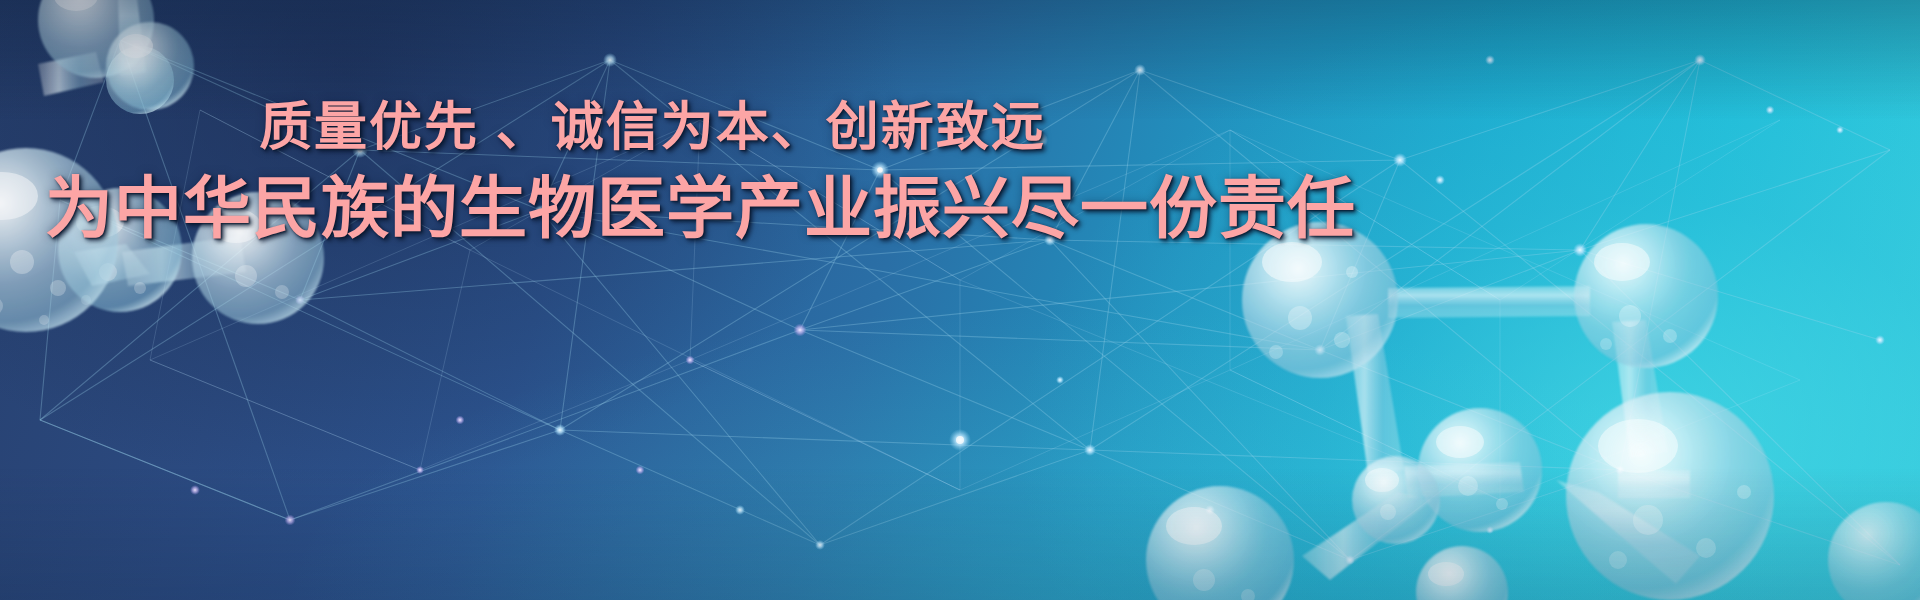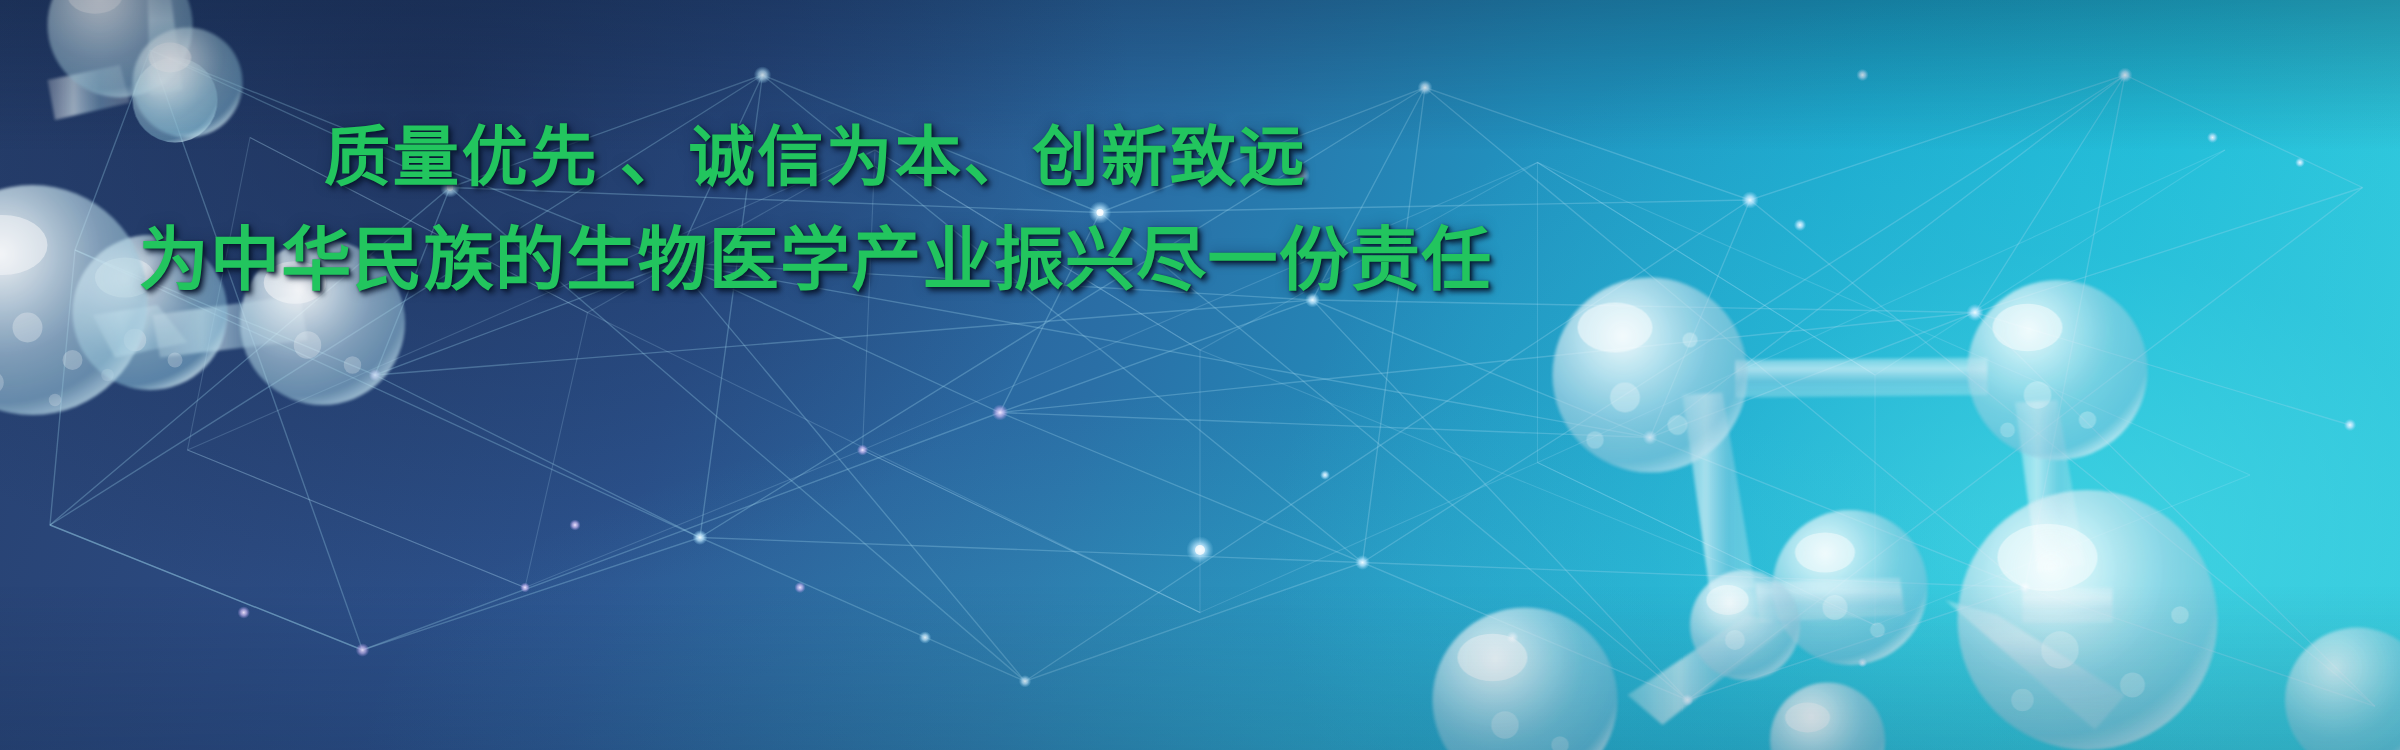--- a/index.html
+++ b/index.html
@@ -59,32 +59,32 @@
 
   
   .copy{
     position:absolute;
     left:0;top:96px;
     width:1260px;
     text-align:center;
     pointer-events:none;
   }
   .line{
-    color:#22c55e;
+    color:#fca5a5;
     font-weight:700;
     letter-spacing:2px;
     white-space:nowrap;
     text-shadow:
       3px 3px 4px rgba(8,22,44,0.72),
       1px 1px 2px rgba(8,22,44,0.85),
       0 0 10px rgba(10,30,60,0.35);
     padding-left: 45px;
   }
   .line-1{font-size:53px;line-height:62px;}
-  .line-2{font-size:56px;line-height:64px;margin-top:18px;letter-spacing:1px;}
+  .line-2{font-size:68px;line-height:64px;margin-top:18px;letter-spacing:1px;}
 </style>
 </head>
 <body>
 
 <div class="banner">
 
   <div class="bg-base"></div>
   <div class="bg-glowB"></div>
   <div class="bg-glowA"></div>
   <div class="bg-glowC"></div>

